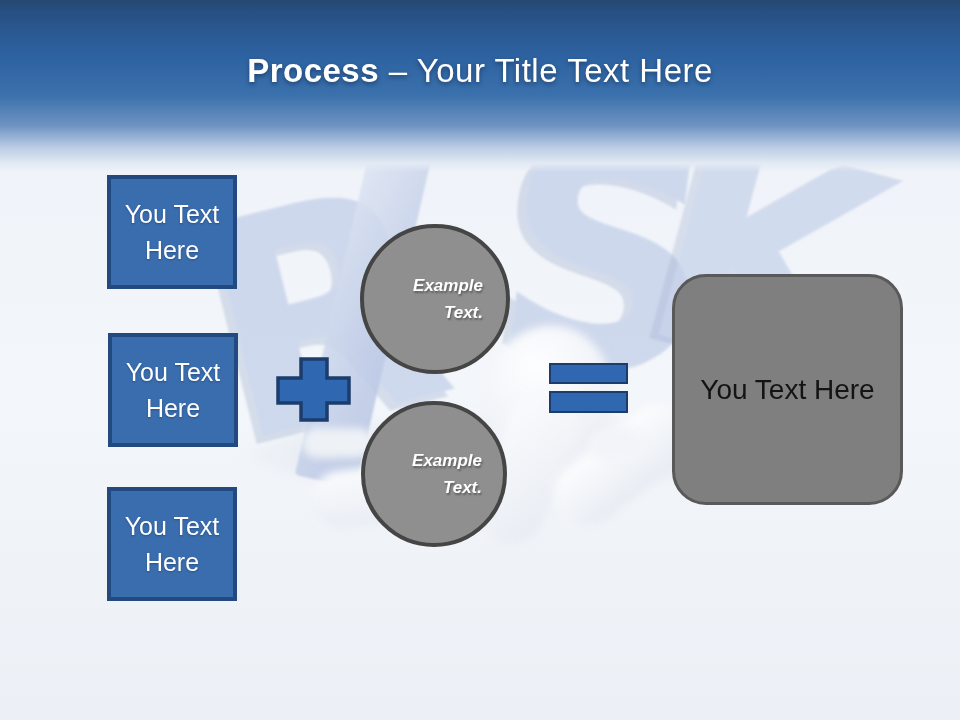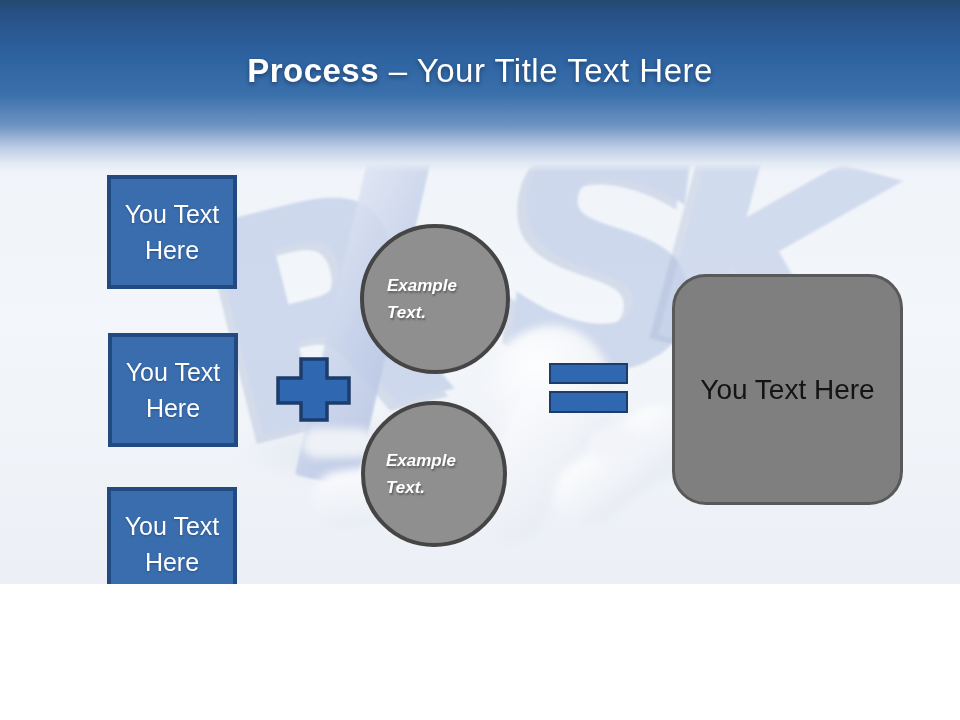--- a/index.html
+++ b/index.html
@@ -13,21 +13,21 @@
     --result-border:#595959;
     --wm-blue:#C6D2EA;
   }
   html,body{margin:0;padding:0;}
   body{
     width:960px;height:720px;overflow:hidden;
     font-family:"Liberation Sans", sans-serif;
     background:#fff;
   }
   .slide{
-    position:relative;width:960px;height:584px;overflow:hidden;
+    position:relative;width:960px;height:720px;overflow:hidden;
     background:linear-gradient(180deg,#EDF1F8 0%,#F3F6FA 55%,#ECF0F6 100%);
   }
 
   
   .header{
     position:absolute;left:0;top:0;width:960px;height:172px;z-index:4;
     background:linear-gradient(180deg,
       #24496F 0%, #275084 7%, #2D62A0 32%, #3A70AC 55%,
       #6E93C2 73%, #BCCDE5 86%, #E3EAF4 95%, rgba(237,241,248,0) 100%);
     pointer-events:none;
@@ -101,21 +101,21 @@
   .equals{position:absolute;left:549px;top:363px;width:79px;}
   .eq-bar{
     box-sizing:border-box;width:79px;height:21px;
     background:var(--op-blue);border:2.5px solid var(--op-border);
   }
   .eq-bar + .eq-bar{margin-top:7px;height:22px;}
 
   .circle{
     position:absolute;border-radius:50%;box-sizing:border-box;
     background:var(--circle-gray);border:4px solid var(--circle-border);
-    display:flex;align-items:center;justify-content:center;text-align:left;
+    display:flex;align-items:center;justify-content:center;text-align:right;
     color:#FFFFFF;font-weight:bold;font-style:italic;font-size:17px;line-height:1.6;
     text-shadow:1px 2px 2px rgba(0,0,0,.35);
   }
   .circle .lbl{width:96px;}
   .circle1{left:360px;top:224px;width:150px;height:150px;}
   .circle2{left:361px;top:401px;width:146px;height:146px;}
 
   .result{
     position:absolute;left:672px;top:274px;width:231px;height:231px;
     box-sizing:border-box;border-radius:34px;

